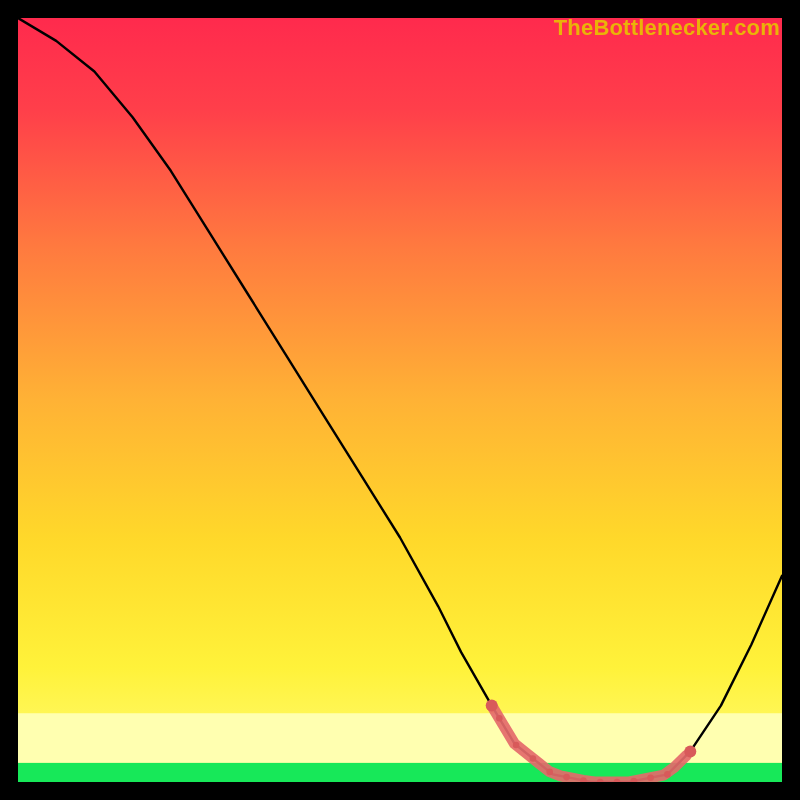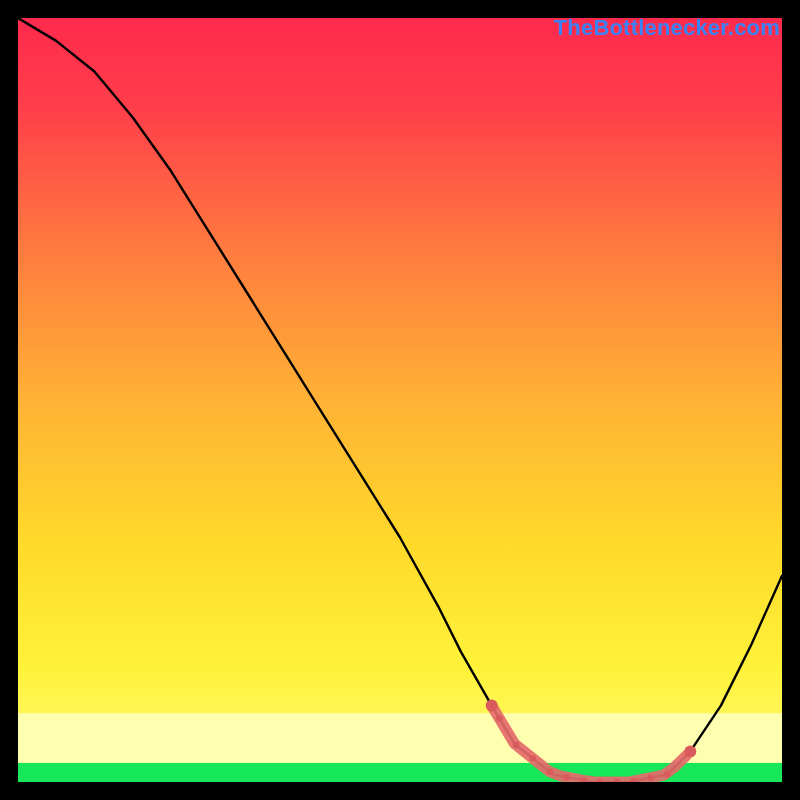--- a/index.html
+++ b/index.html
@@ -16,21 +16,21 @@
     left: 18px;
     top: 18px;
     width: 764px;
     height: 764px;
     background: #000;
   }
   .watermark {
     position: absolute;
     top: -3px;
     right: 2px;
-    color: #3b82f6;
+    color: #eab308;
     font-size: 22px;
     font-weight: 600;
     letter-spacing: 0.2px;
     z-index: 10;
   }
   svg {
     display: block;
   }
 </style>
 </head>

